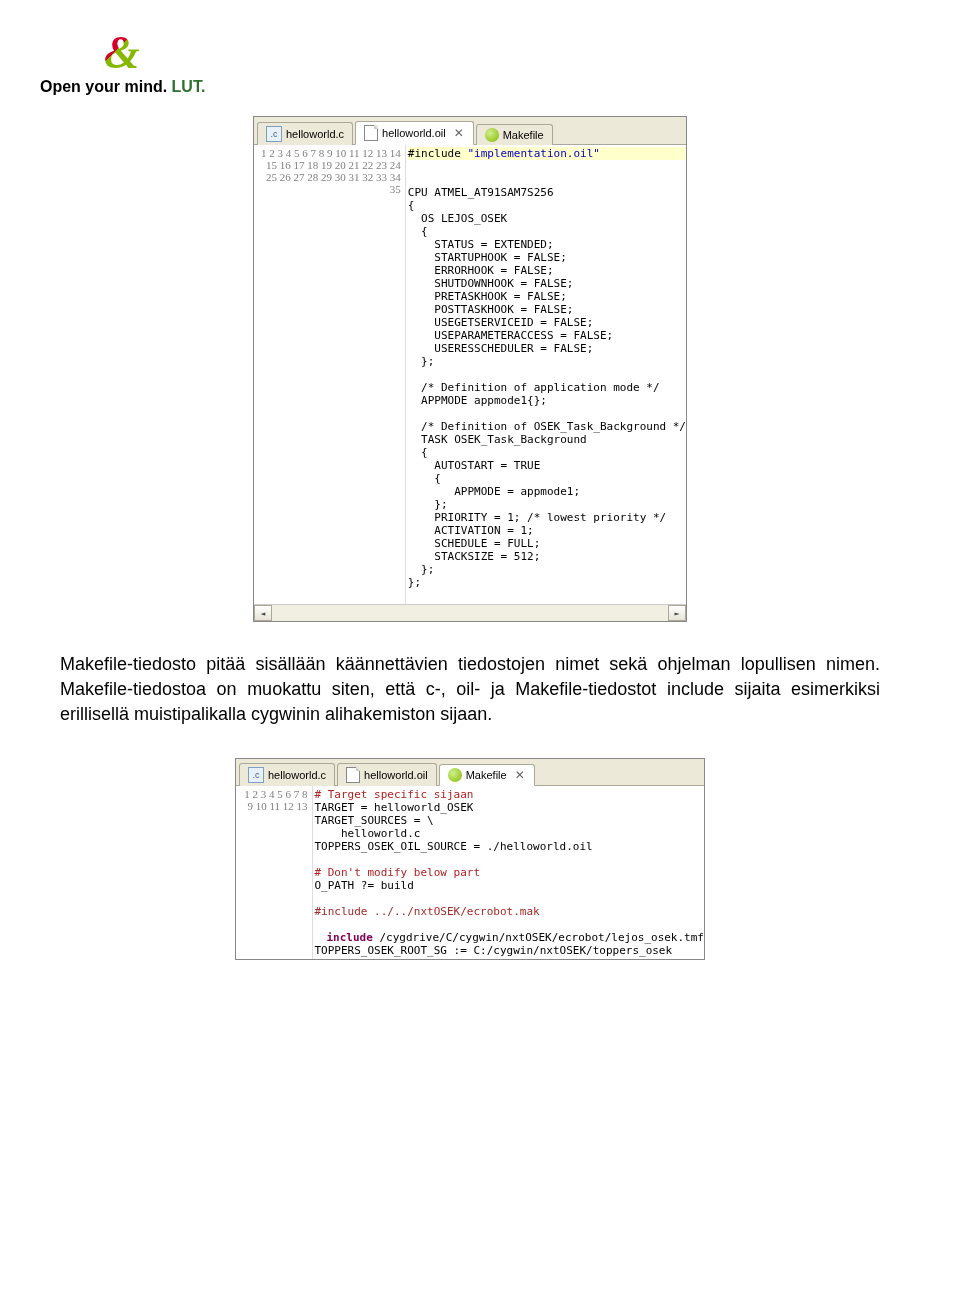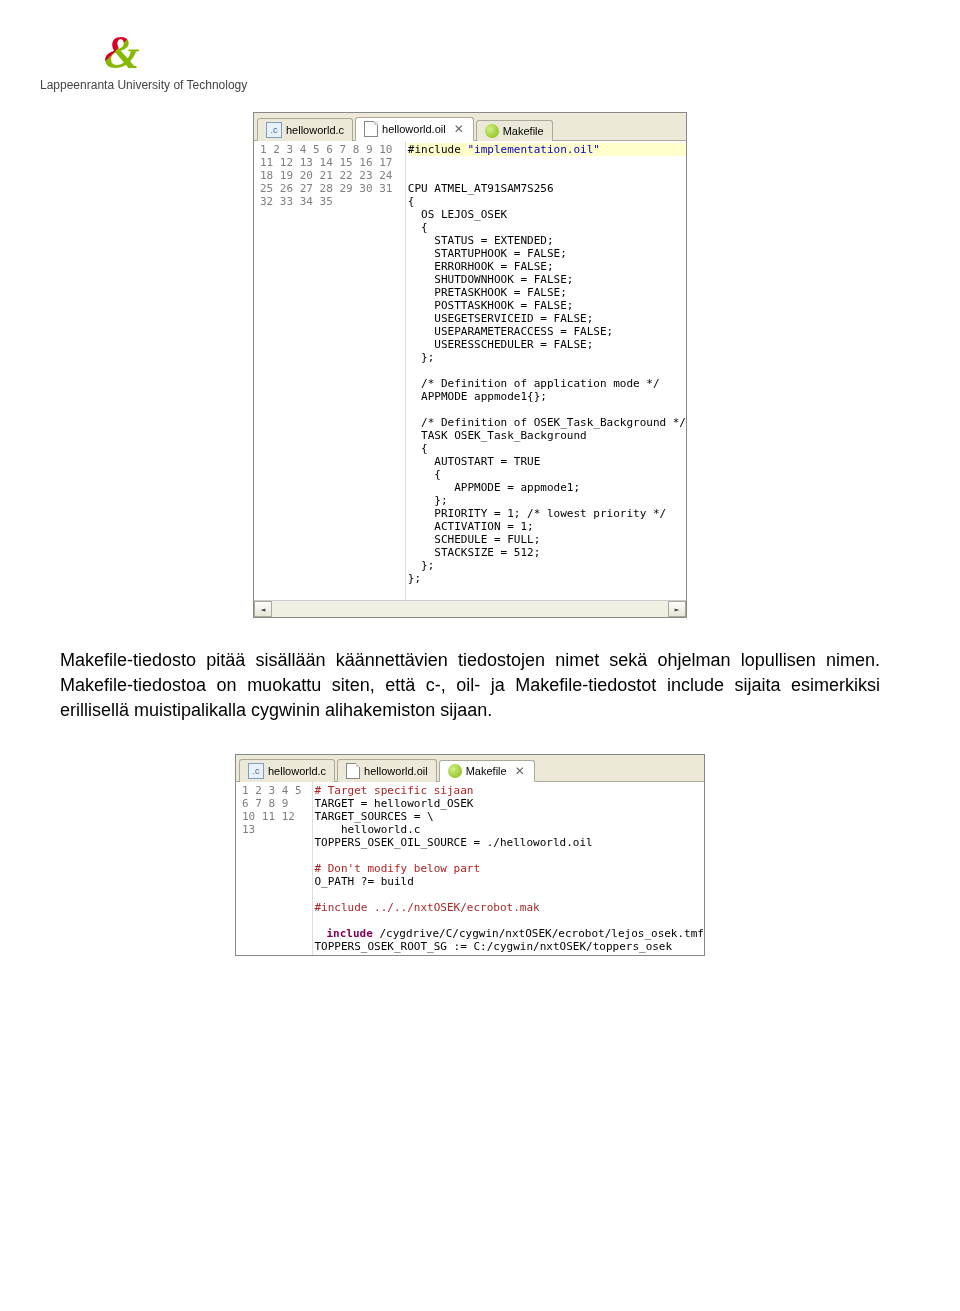--- a/index.html
+++ b/index.html
@@ -111,25 +111,26 @@
     font-size: 12px;
     line-height: 1;
     margin-left: 3px;
   }
   .editor {
     display: flex;
   }
   .gutter {
     background: #fff;
     color: #808080;
-    text-align: left;
+    text-align: right;
     padding: 2px 4px 2px 6px;
     border-right: 1px solid #ddd;
     min-width: 18px;
     user-select: none;
+    font-family: Liberation Serif, serif;
   }
   .code {
     padding: 2px 0 2px 2px;
     flex: 1;
     white-space: pre;
     color: #000;
   }
   .code .hl {
     background: #ffffcc;
     display: block;
@@ -169,21 +170,23 @@
     width: 468px;
   }
 </style>
 </head>
 <body>
 
 <div class="page">
 
   <div class="logo-block">
     <div class="logo-amp">&amp;</div>
-    <div class="logo-univ">Lappeenranta University of Technology</div>
+    <div class="logo-tagline">
+      <span>Open your mind.</span><span class="logo-lut"> LUT.</span>
+    </div>
   </div>
 
   <div class="screenshot">
     <div class="tabs" id="tabs1">
         <div class="tab">
           <span class="icon-c">.c</span>
           <span>helloworld.c</span>
         </div>
         <div class="tab active">
           <span class="icon-file"></span>

